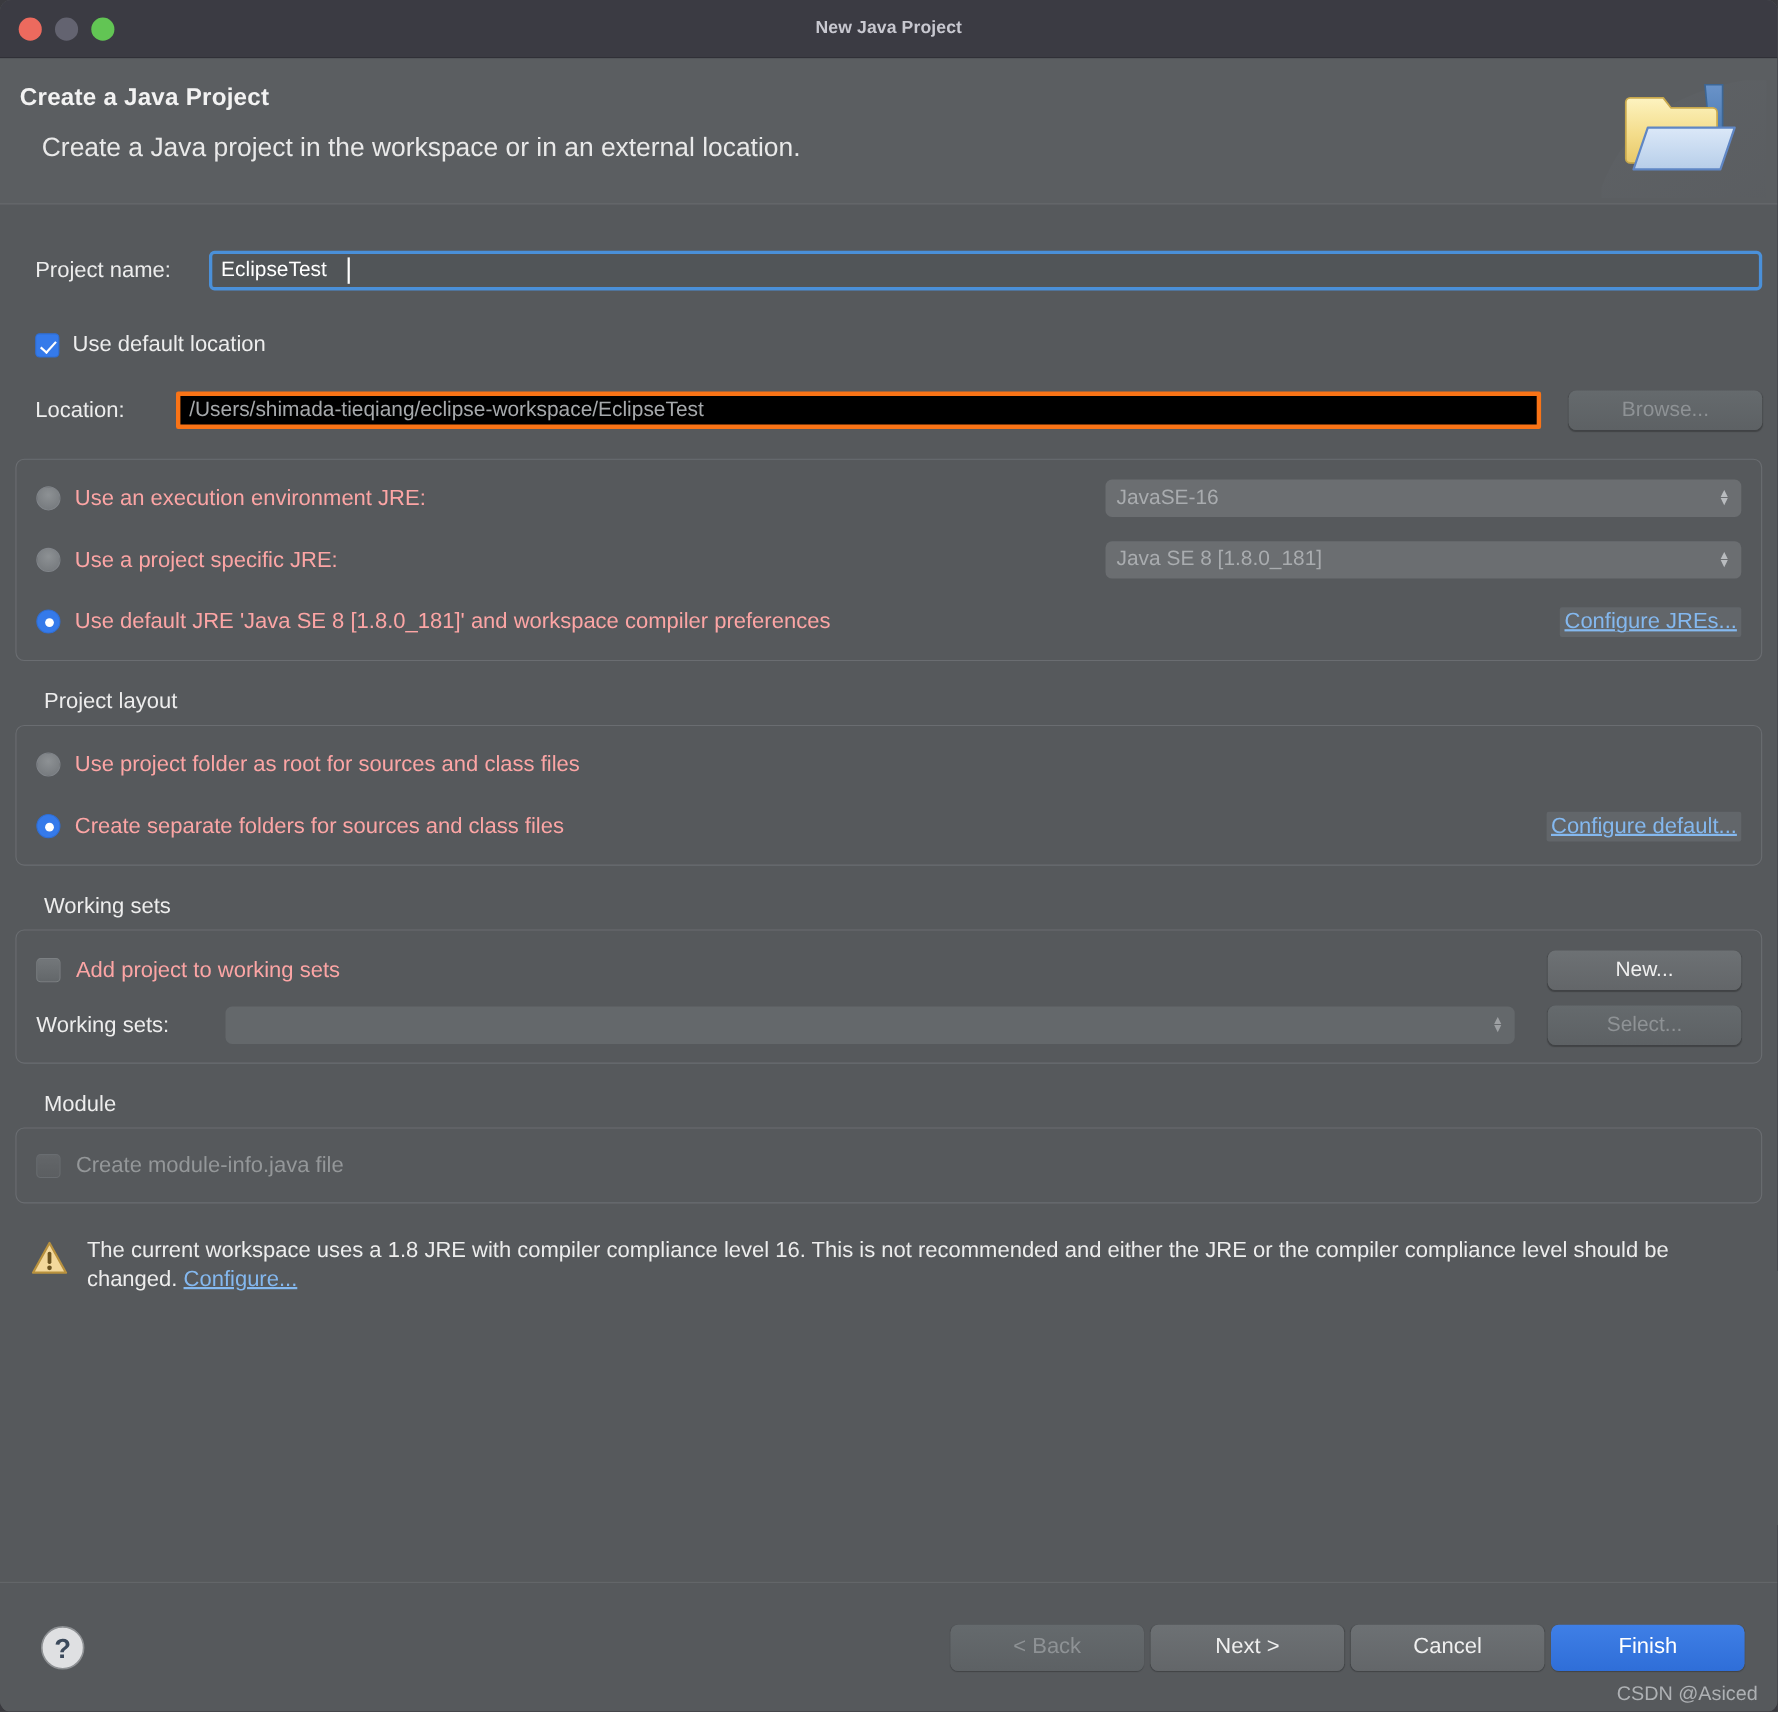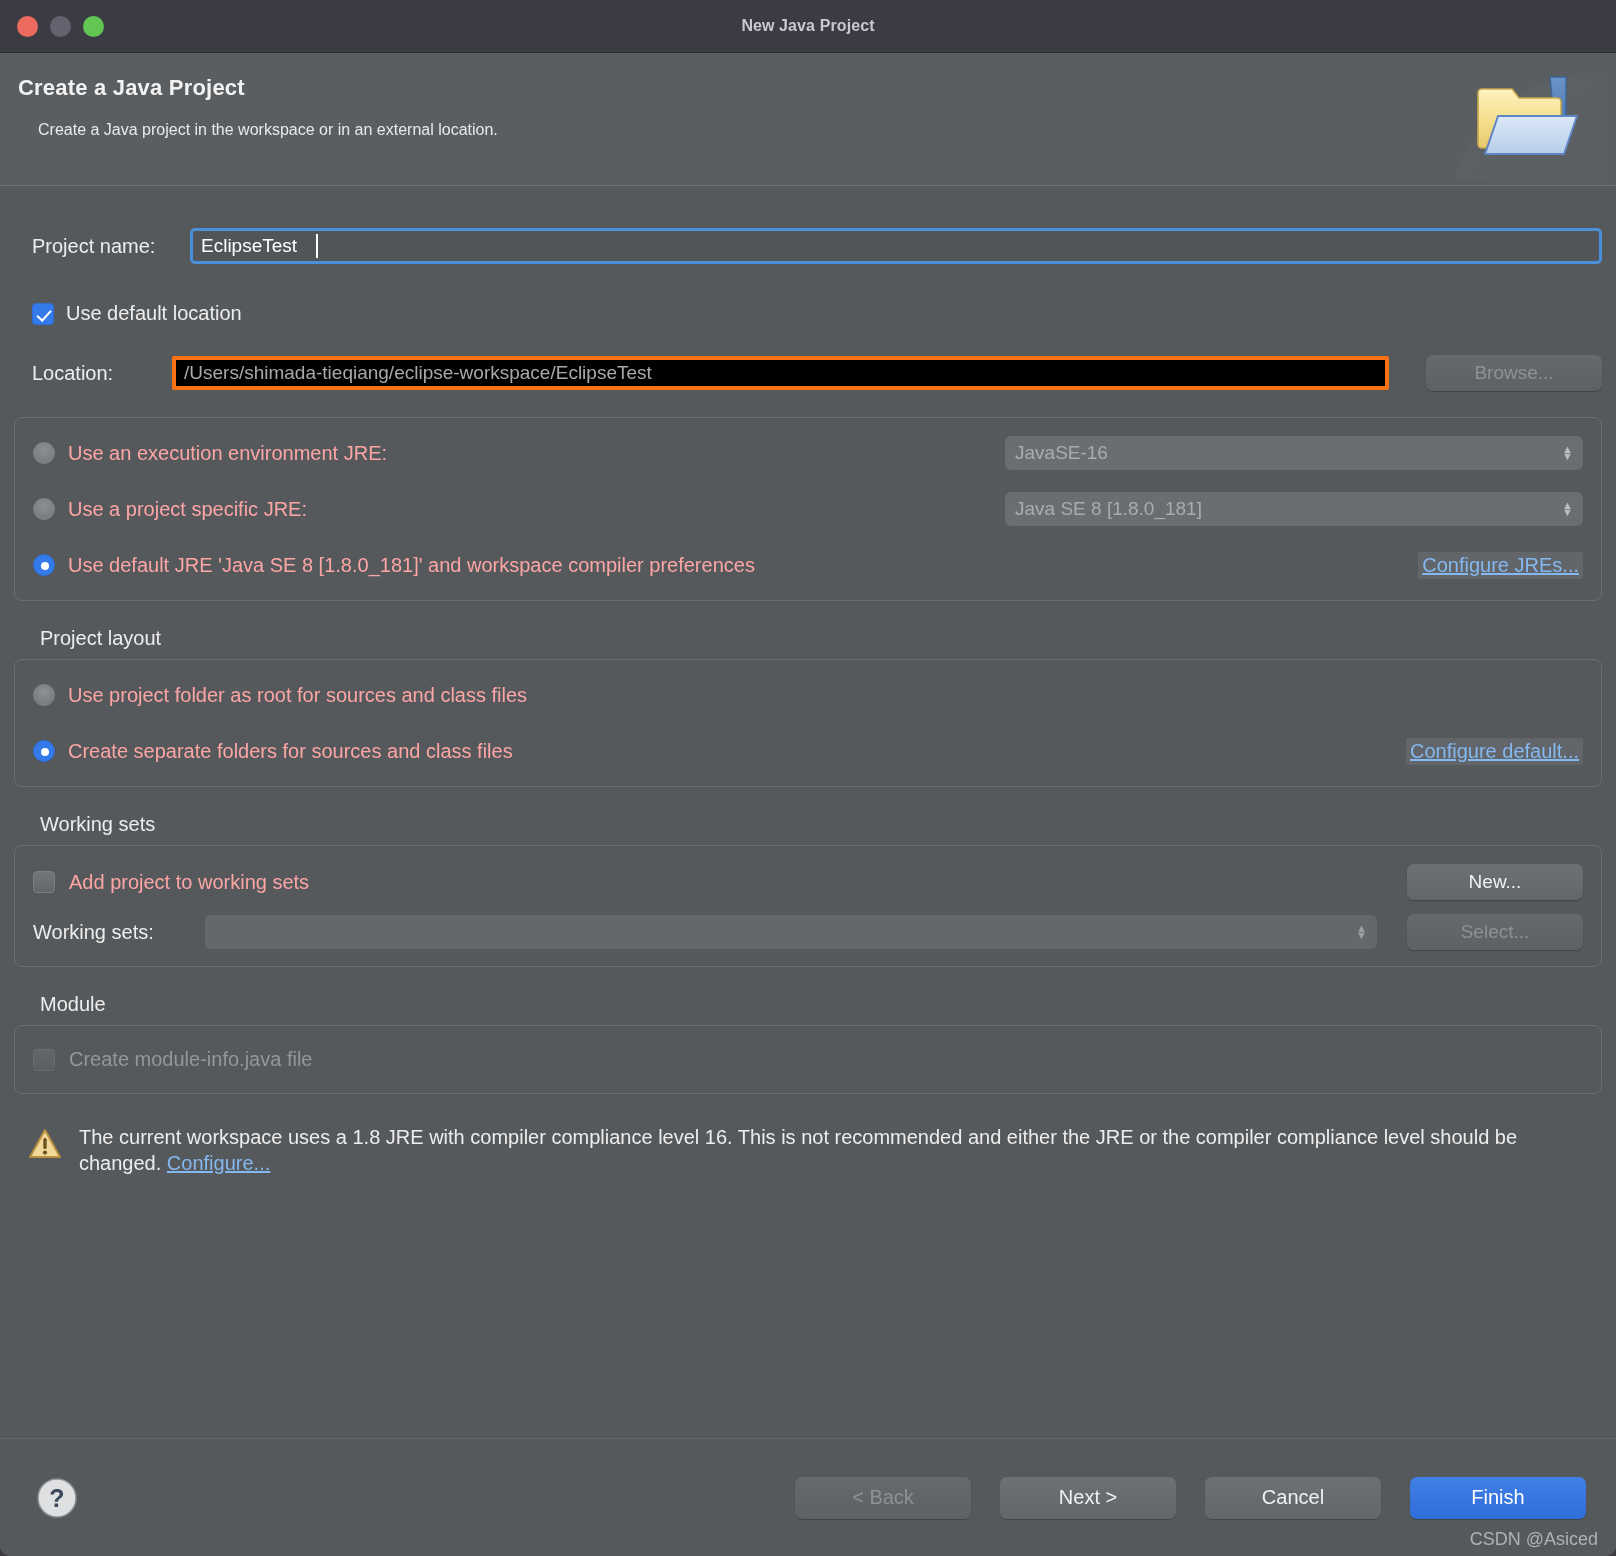--- a/index.html
+++ b/index.html
@@ -69,21 +69,21 @@
   }
   .header-title {
     font-size: 22px;
     font-weight: bold;
     color: #f2f2f2;
     letter-spacing: .2px;
   }
   .header-sub {
     margin-top: 20px;
     margin-left: 20px;
-    font-size: 16px;
+    font-size: 24px;
     color: #e9e9e9;
   }
   .header-icon {
     position: absolute;
     right: 0px;
     top: 0px;
     width: 200px;
     height: 133px;
   }
   .header-icon svg { position:absolute; right: 10px; bottom: 6px; }
@@ -167,21 +167,21 @@
 
   .row-usedefault {
     margin-top: 38px;
     padding-left: 18px;
     gap: 12px;
   }
 
   .row-location {
     margin-top: 30px;
     padding-left: 18px;
-    gap: 12px;
+    gap: 0px;
   }
   .label-location { width: 128px; }
   .loc-field {
     flex: 1 1 auto;
     height: 34px;
     background: #000000;
     border: 4px solid #f97316;
     border-radius: 2px;
     display: flex;
     align-items: center;
@@ -341,21 +341,21 @@
     align-items: center;
     padding: 0 30px;
   }
   .help-btn {
     width: 42px; height: 42px;
     margin-left: 6px;
   }
   .footer-btns {
     margin-left: auto;
     display: flex;
-    gap: 29px;
+    gap: 6px;
     align-items: flex-start;
   }
   .btn-wizard { width: 176px; height: 42px; font-size: 20px; }
   .btn-finish {
     width: 176px; height: 42px; font-size: 20px;
     background: linear-gradient(#3f7fe6,#2f6ed8);
     color: #ffffff;
   }
   .watermark {
     position: absolute;

